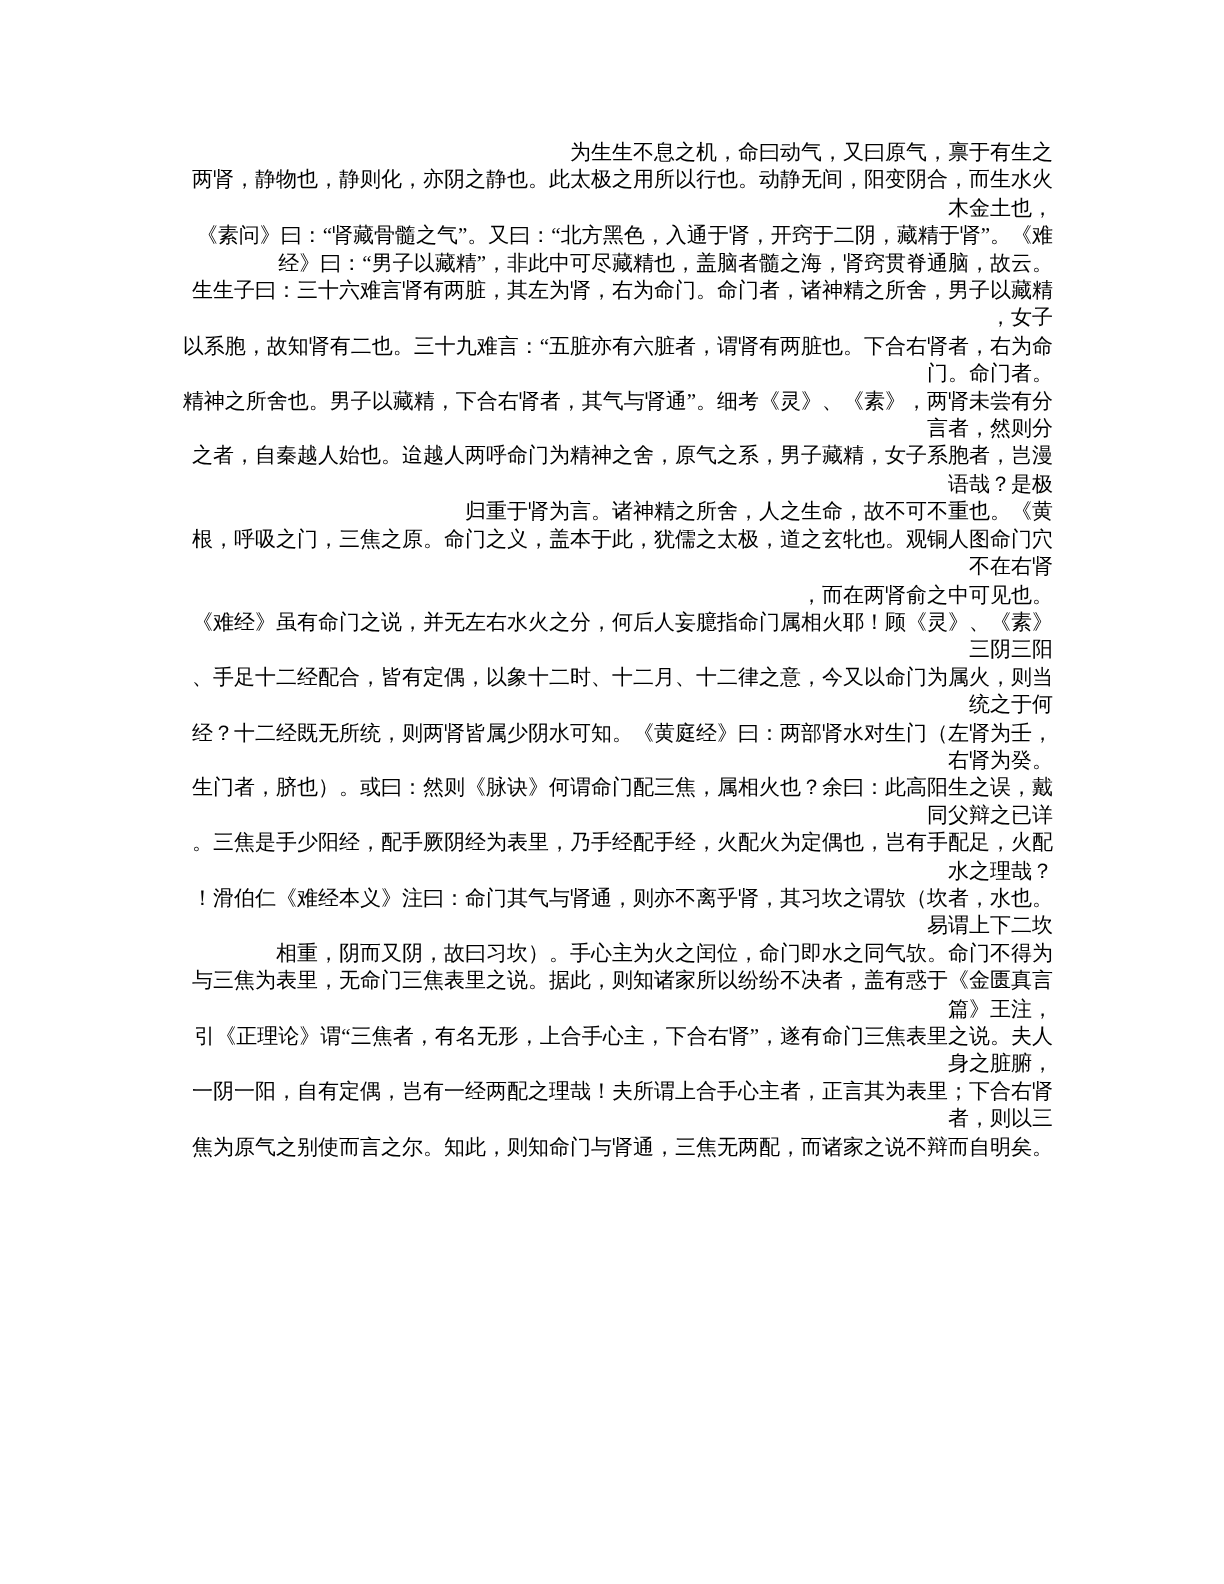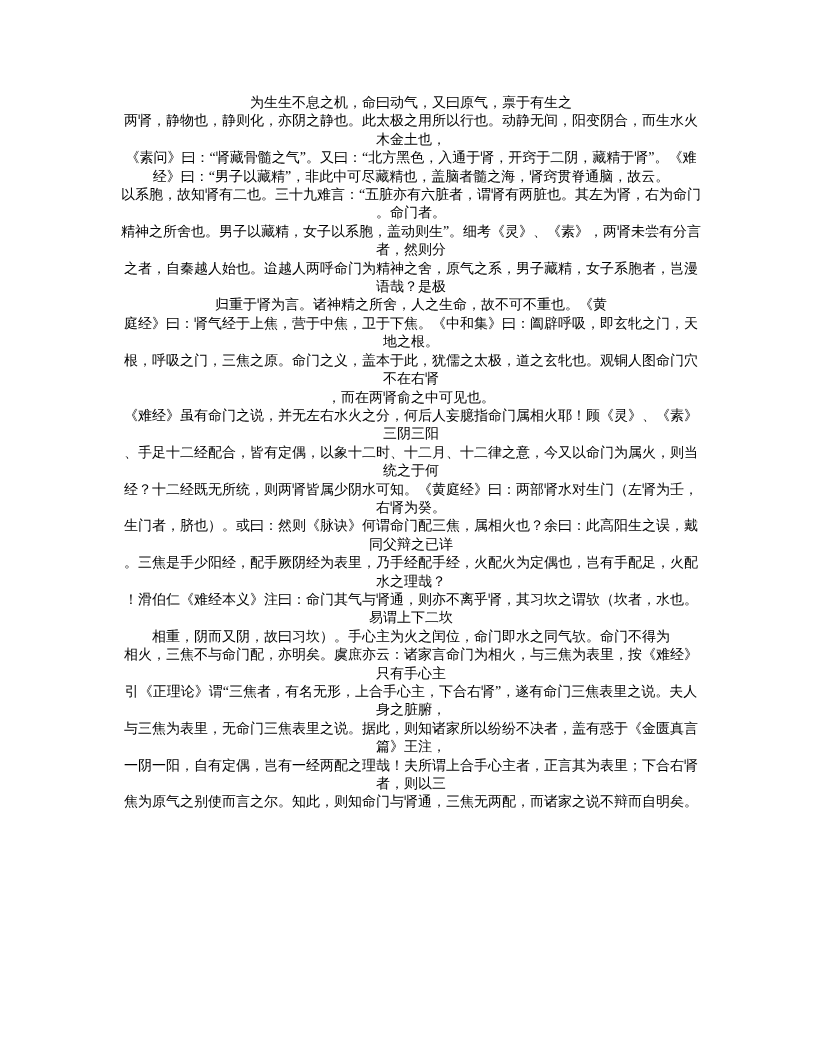--- a/index.html
+++ b/index.html
@@ -22,45 +22,44 @@
     width: 582px;
   }
   .line {
     margin: 0;
     padding: 0;
     font-size: 14px;
     line-height: 18.4px;
     color: #000000;
     word-break: break-all;
     line-break: anywhere;
-    text-align: center;
+    text-align: right;
     font-family: inherit;
   }
 </style>
 </head>
 <body>
 
 <div class="page">
   <div class="text-block">
       <p class="line">为生生不息之机，命曰动气，又曰原气，禀于有生之</p>
       <p class="line">两肾，静物也，静则化，亦阴之静也。此太极之用所以行也。动静无间，阳变阴合，而生水火木金土也，</p>
       <p class="line">《素问》曰：“肾藏骨髓之气”。又曰：“北方黑色，入通于肾，开窍于二阴，藏精于肾”。《难经》曰：“男子以藏精”，非此中可尽藏精也，盖脑者髓之海，肾窍贯脊通脑，故云。</p>
-      <p class="line">以系胞，故知肾有二也。三十九难言：“五脏亦有六脏者，谓肾有两脏也。其左为肾，右为命门。命门者。</p>
-      <p class="line">精神之所舍也。男子以藏精，女子以系胞，盖动则生”。细考《灵》、《素》，两肾未尝有分言者，然则分</p>
+      <p class="line">生生子曰：三十六难言肾有两脏，其左为肾，右为命门。命门者，诸神精之所舍，男子以藏精，女子</p>
+      <p class="line">以系胞，故知肾有二也。三十九难言：“五脏亦有六脏者，谓肾有两脏也。下合右肾者，右为命门。命门者。</p>
+      <p class="line">精神之所舍也。男子以藏精，下合右肾者，其气与肾通”。细考《灵》、《素》，两肾未尝有分言者，然则分</p>
       <p class="line">之者，自秦越人始也。迨越人两呼命门为精神之舍，原气之系，男子藏精，女子系胞者，岂漫语哉？是极</p>
       <p class="line">归重于肾为言。诸神精之所舍，人之生命，故不可不重也。《黄</p>
-      <p class="line">庭经》曰：肾气经于上焦，营于中焦，卫于下焦。《中和集》曰：阖辟呼吸，即玄牝之门，天地之根。</p>
       <p class="line">根，呼吸之门，三焦之原。命门之义，盖本于此，犹儒之太极，道之玄牝也。观铜人图命门穴不在右肾</p>
       <p class="line">，而在两肾俞之中可见也。</p>
       <p class="line">《难经》虽有命门之说，并无左右水火之分，何后人妄臆指命门属相火耶！顾《灵》、《素》三阴三阳</p>
       <p class="line">、手足十二经配合，皆有定偶，以象十二时、十二月、十二律之意，今又以命门为属火，则当统之于何</p>
       <p class="line">经？十二经既无所统，则两肾皆属少阴水可知。《黄庭经》曰：两部肾水对生门（左肾为壬，右肾为癸。</p>
       <p class="line">生门者，脐也）。或曰：然则《脉诀》何谓命门配三焦，属相火也？余曰：此高阳生之误，戴同父辩之已详</p>
       <p class="line">。三焦是手少阳经，配手厥阴经为表里，乃手经配手经，火配火为定偶也，岂有手配足，火配水之理哉？</p>
       <p class="line">！滑伯仁《难经本义》注曰：命门其气与肾通，则亦不离乎肾，其习坎之谓欤（坎者，水也。易谓上下二坎</p>
       <p class="line">相重，阴而又阴，故曰习坎）。手心主为火之闰位，命门即水之同气欤。命门不得为</p>
-      <p class="line">相火，三焦不与命门配，亦明矣。虞庶亦云：诸家言命门为相火，与三焦为表里，按《难经》只有手心主</p>
+      <p class="line">与三焦为表里，无命门三焦表里之说。据此，则知诸家所以纷纷不决者，盖有惑于《金匮真言篇》王注，</p>
       <p class="line">引《正理论》谓“三焦者，有名无形，上合手心主，下合右肾”，遂有命门三焦表里之说。夫人身之脏腑，</p>
-      <p class="line">与三焦为表里，无命门三焦表里之说。据此，则知诸家所以纷纷不决者，盖有惑于《金匮真言篇》王注，</p>
       <p class="line">一阴一阳，自有定偶，岂有一经两配之理哉！夫所谓上合手心主者，正言其为表里；下合右肾者，则以三</p>
       <p class="line">焦为原气之别使而言之尔。知此，则知命门与肾通，三焦无两配，而诸家之说不辩而自明矣。</p>
     </div>
 </div>
 
 </body></html>

